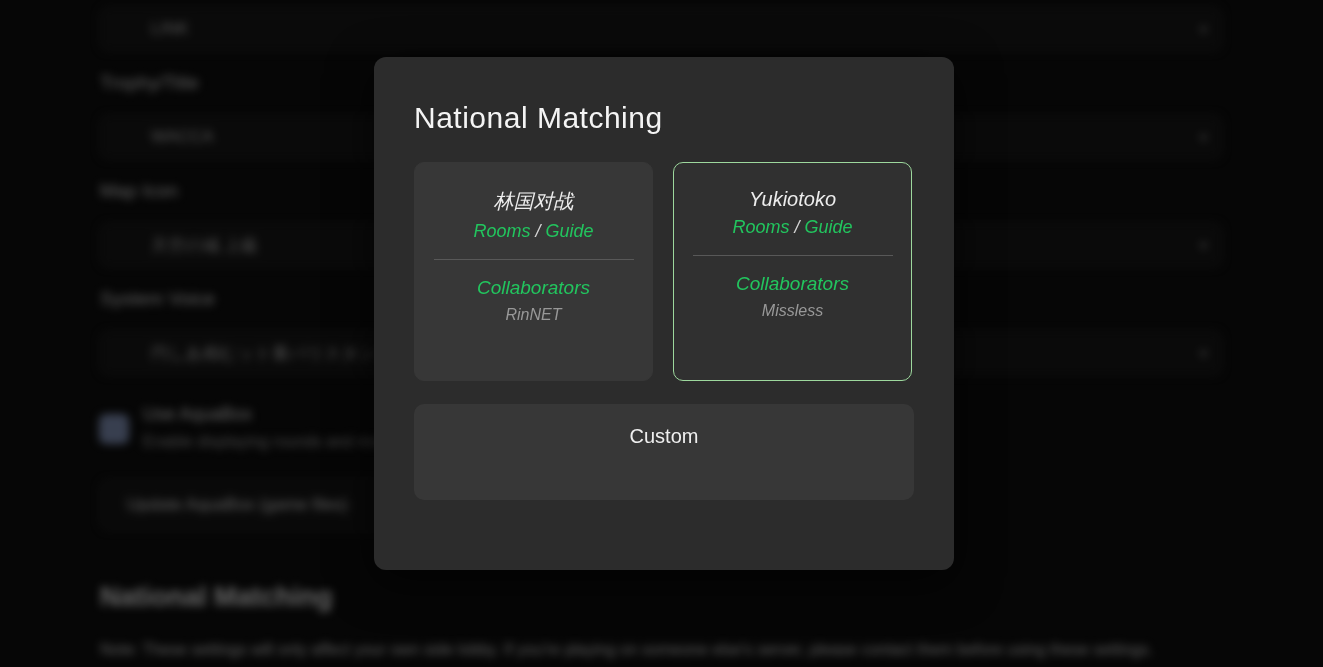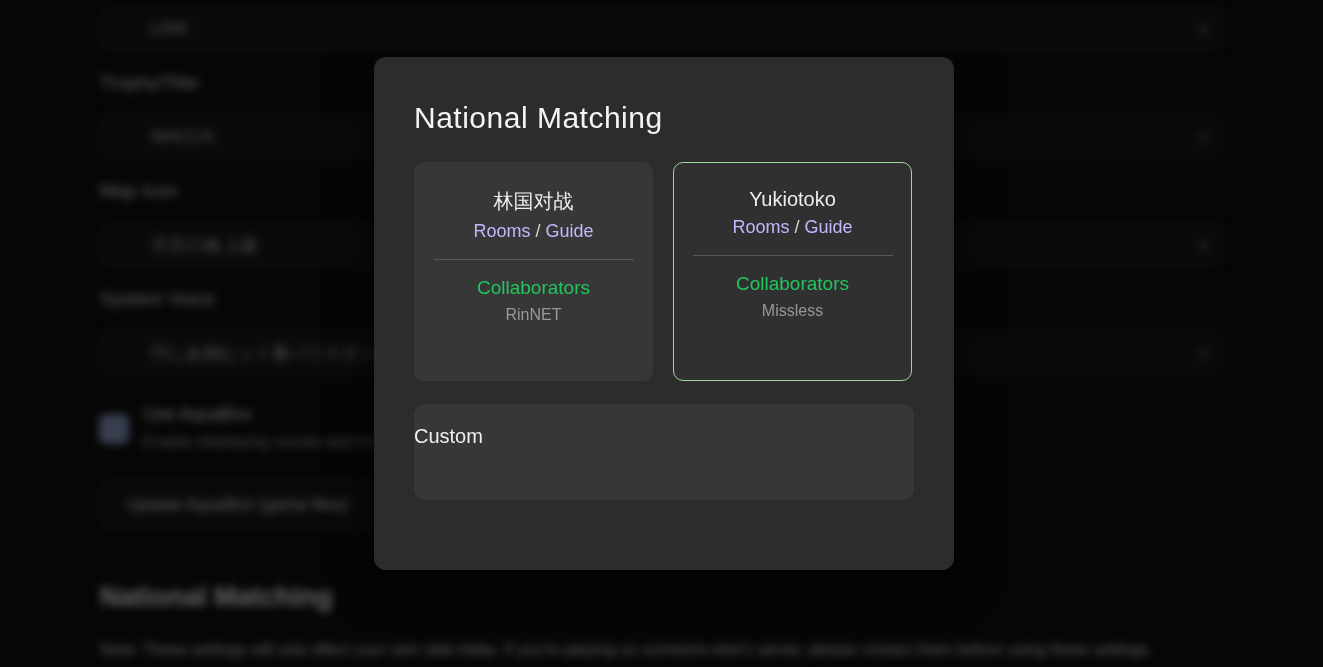--- a/index.html
+++ b/index.html
@@ -57,41 +57,41 @@
   .modal {
     position: absolute; left: 374px; top: 57px; width: 580px; height: 513px;
     background: #2c2c2c; border-radius: 12px;
     box-shadow: 0 12px 45px rgba(0,0,0,0.65);
     padding: 44px 40px 40px 40px;
     color: #eaeaea;
   }
   .modal-title { font-size: 30px; font-weight: 500; color: #f4f4f4; letter-spacing: 0.5px; }
   .modal-subtitle { margin-top: 10px; font-size: 18px; color: #e2e2e2; }
 
-  .server-row { display: flex; gap: 20px; margin-top: 27px; }
+  .server-row { display: flex; gap: 20px; margin-top: 27px; font-style: italic; }
   .server-card {
     width: 239px; height: 219px; border-radius: 10px;
     background: #373737; border: 1.5px solid #373737;
     text-align: center; padding-top: 25px; cursor: pointer;
   }
   .server-card.selected { background: #303030; border-color: #9dd89d; }
   .server-name { font-size: 20px; color: #ededed; }
   .server-links { margin-top: 6px; font-size: 18px; }
-  .server-links a { color: #c4b5fd; text-decoration: none; cursor: pointer; }
+  .server-links a { color: #22c55e; text-decoration: none; cursor: pointer; }
   .server-links .sep { color: #d5d5d5; }
   .card-divider {
     width: 200px; margin: 17px auto 0 auto;
     border: none; border-top: 1px solid #585858;
   }
   .collab-title { margin-top: 17px; font-size: 19px; color: #22c55e; }
   .collab-name { margin-top: 7px; font-size: 16px; color: #989898; }
 
   .custom-card {
     margin-top: 23px; width: 500px; height: 96px; border-radius: 10px;
-    background: #373737; text-align: left; padding-top: 21px; cursor: pointer;
+    background: #373737; text-align: center; padding-top: 21px; cursor: pointer;
   }
   .custom-title { font-size: 20px; color: #efefef; }
   .custom-subtitle { margin-top: 9px; font-size: 16px; color: #979797; }
 </style>
 </head>
 <body>
 
 <div class="stage">
 
   <div class="backdrop">

